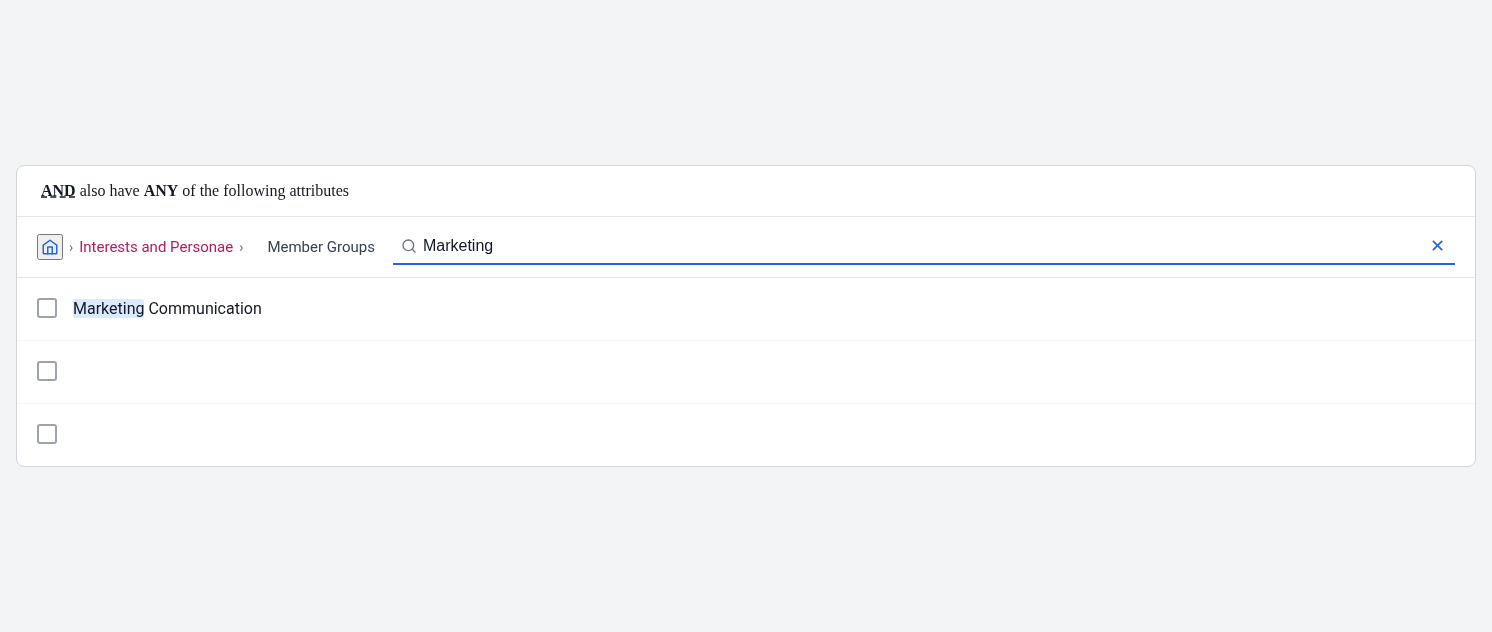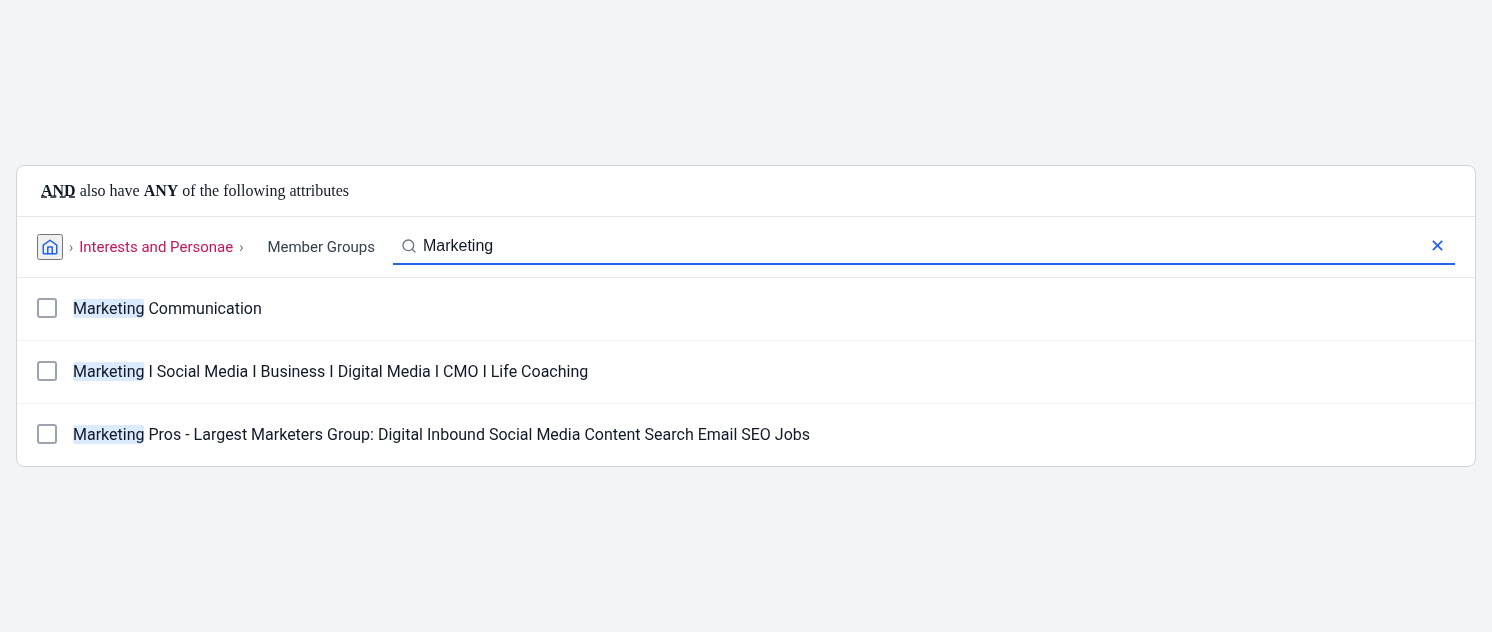--- a/index.html
+++ b/index.html
@@ -214,30 +214,24 @@
       </div>
       <span class="item-label">
         <span class="highlight">Marketing</span> Communication
       </span>
     </div>
 
     <div class="list-item">
       <div class="checkbox-wrap">
         <input type="checkbox" class="checkbox" style="">
       </div>
-      <span class="item-label">
-        <span class="highlight">Marketing</span> I Social Media I Business I Digital Media I CMO I Life Coaching
-      </span>
     </div>
 
 
     <div class="list-item">
       <div class="checkbox-wrap">
         <input type="checkbox" class="checkbox" style="">
       </div>
-      <span class="item-label">
-        <span class="highlight">Marketing</span> Pros - Largest Marketers Group: Digital Inbound Social Media Content Search Email SEO Jobs
-      </span>
     </div>
 
 
   </div>
 </div>
 
 </body></html>

